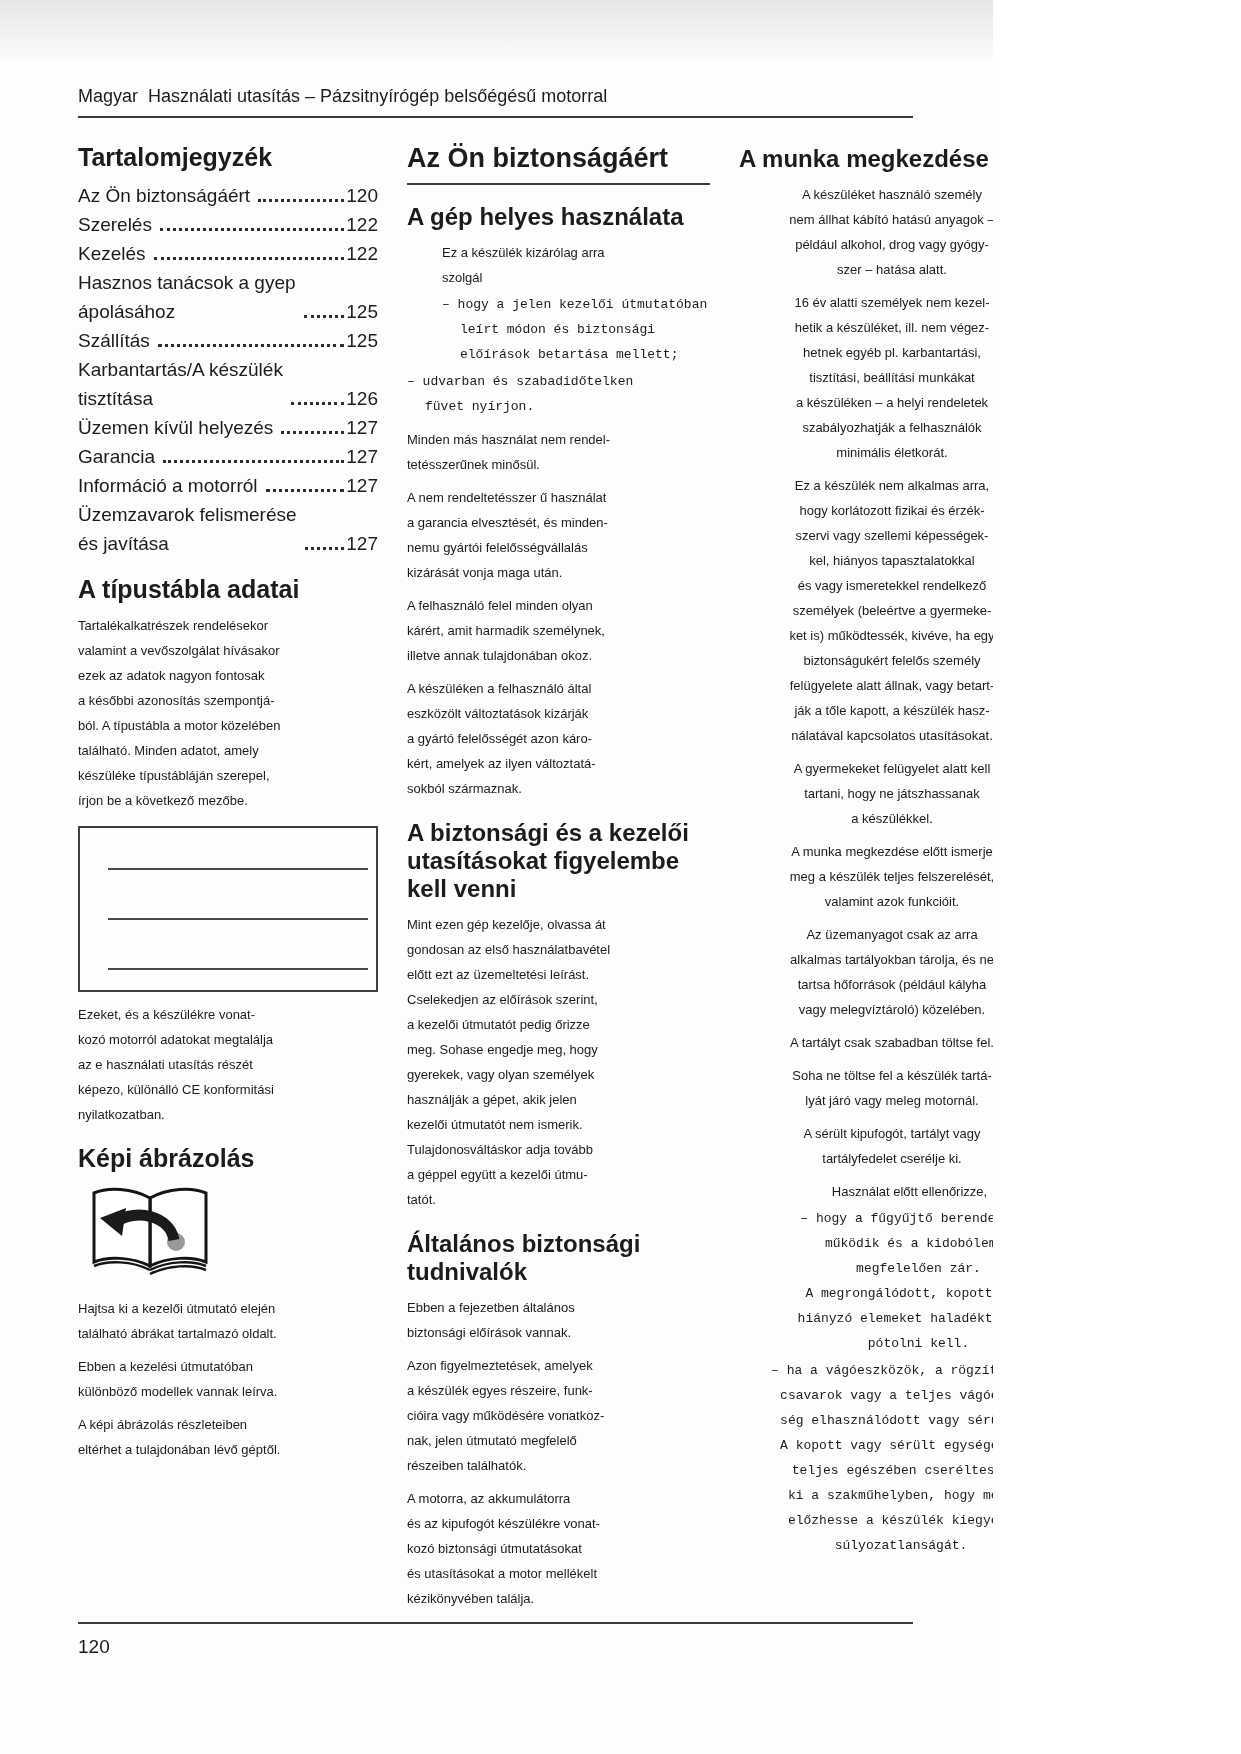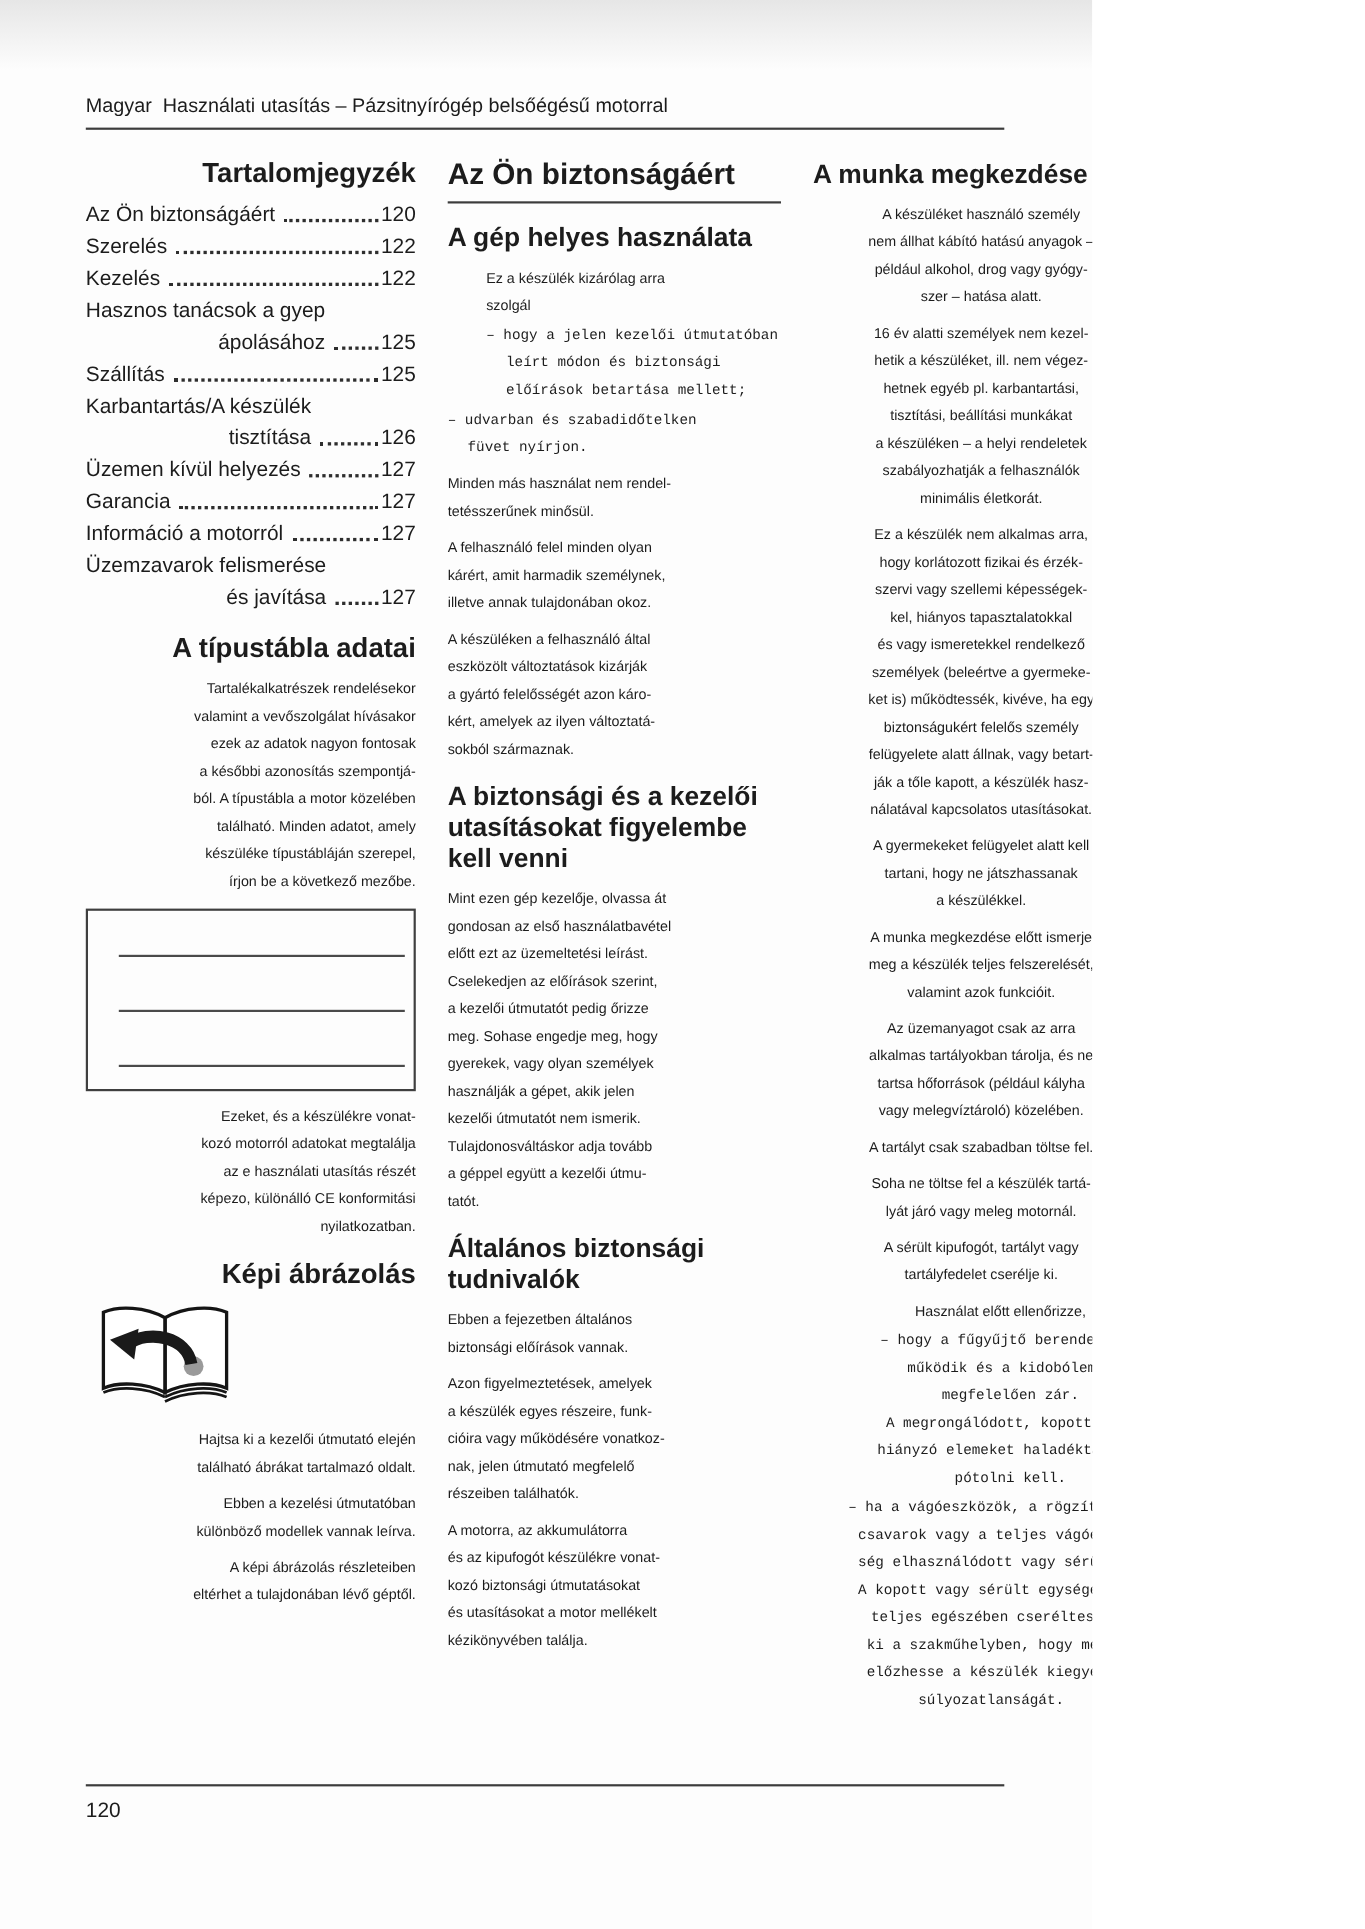--- a/index.html
+++ b/index.html
@@ -15,21 +15,21 @@
     content:"";position:absolute;left:0;top:0;right:0;height:64px;
     background:linear-gradient(#e6e6e6,rgba(230,230,230,0));
     pointer-events:none;
   }
   .header{
     position:absolute;left:78px;right:80px;top:86px;
     font-size:18px;white-space:pre;
     padding-bottom:9px;border-bottom:2px solid #3c3c3c;
   }
   .columns{position:absolute;left:78px;top:142px;display:flex;gap:29px;}
-  .col-left{width:300px;text-align:right;}
+  .col-left{width:300px;}
   .col-mid{width:303px;}
   .col-right{width:306px;text-align:center;}
 
   .h-section{font-size:25px;font-weight:bold;line-height:30px;margin:0 0 9px 0;white-space:pre;}
   .h-main{font-size:27px;font-weight:bold;line-height:32px;margin:0;padding-bottom:9px;border-bottom:2px solid #3c3c3c;white-space:pre;}
   .h-sub{font-size:24px;font-weight:bold;line-height:28px;margin:18px 0 9px 0;white-space:pre;}
   .col-right .h-sub:first-child{margin-top:3px;}
   .mt-block{margin-top:16px;}
 
   .para{font-size:13px;line-height:25px;margin:0 0 8px 0;white-space:pre;}
@@ -168,20 +168,24 @@
       <div class="h-sub">A gép helyes használata</div>
       <div class="para tight">Ez a készülék kizárólag arra
 szolgál</div>
       <div class="para tight hang">– hogy a jelen kezelői útmutatóban
 leírt módon és biztonsági
 előírások betartása mellett;</div>
       <div class="para hang">– udvarban és szabadidőtelken
 füvet nyírjon.</div>
       <div class="para">Minden más használat nem rendel-
 tetésszerűnek minősül.</div>
+      <div class="para">A nem rendeltetésszer ű használat
+a garancia elvesztését, és minden-
+nemu gyártói felelősségvállalás
+kizárását vonja maga után.</div>
       <div class="para">A felhasználó felel minden olyan
 kárért, amit harmadik személynek,
 illetve annak tulajdonában okoz.</div>
       <div class="para">A készüléken a felhasználó által
 eszközölt változtatások kizárják
 a gyártó felelősségét azon káro-
 kért, amelyek az ilyen változtatá-
 sokból származnak.</div>
 
       <div class="h-sub">A biztonsági és a kezelői

